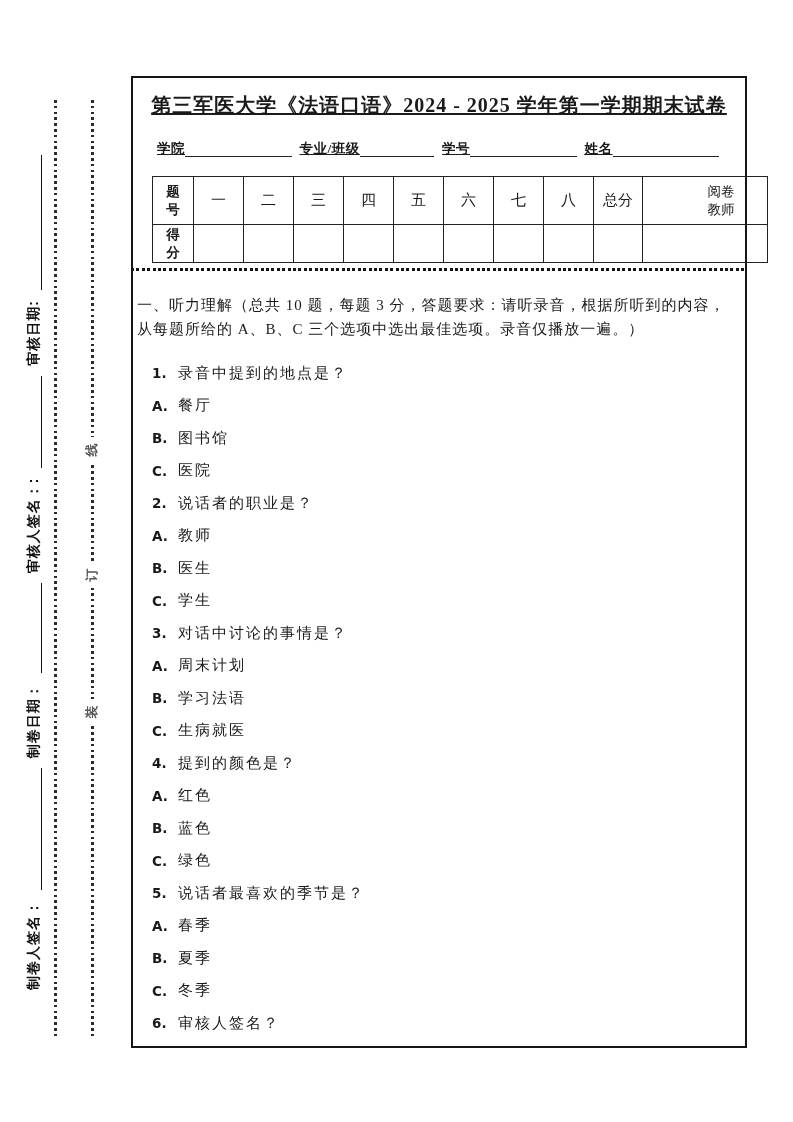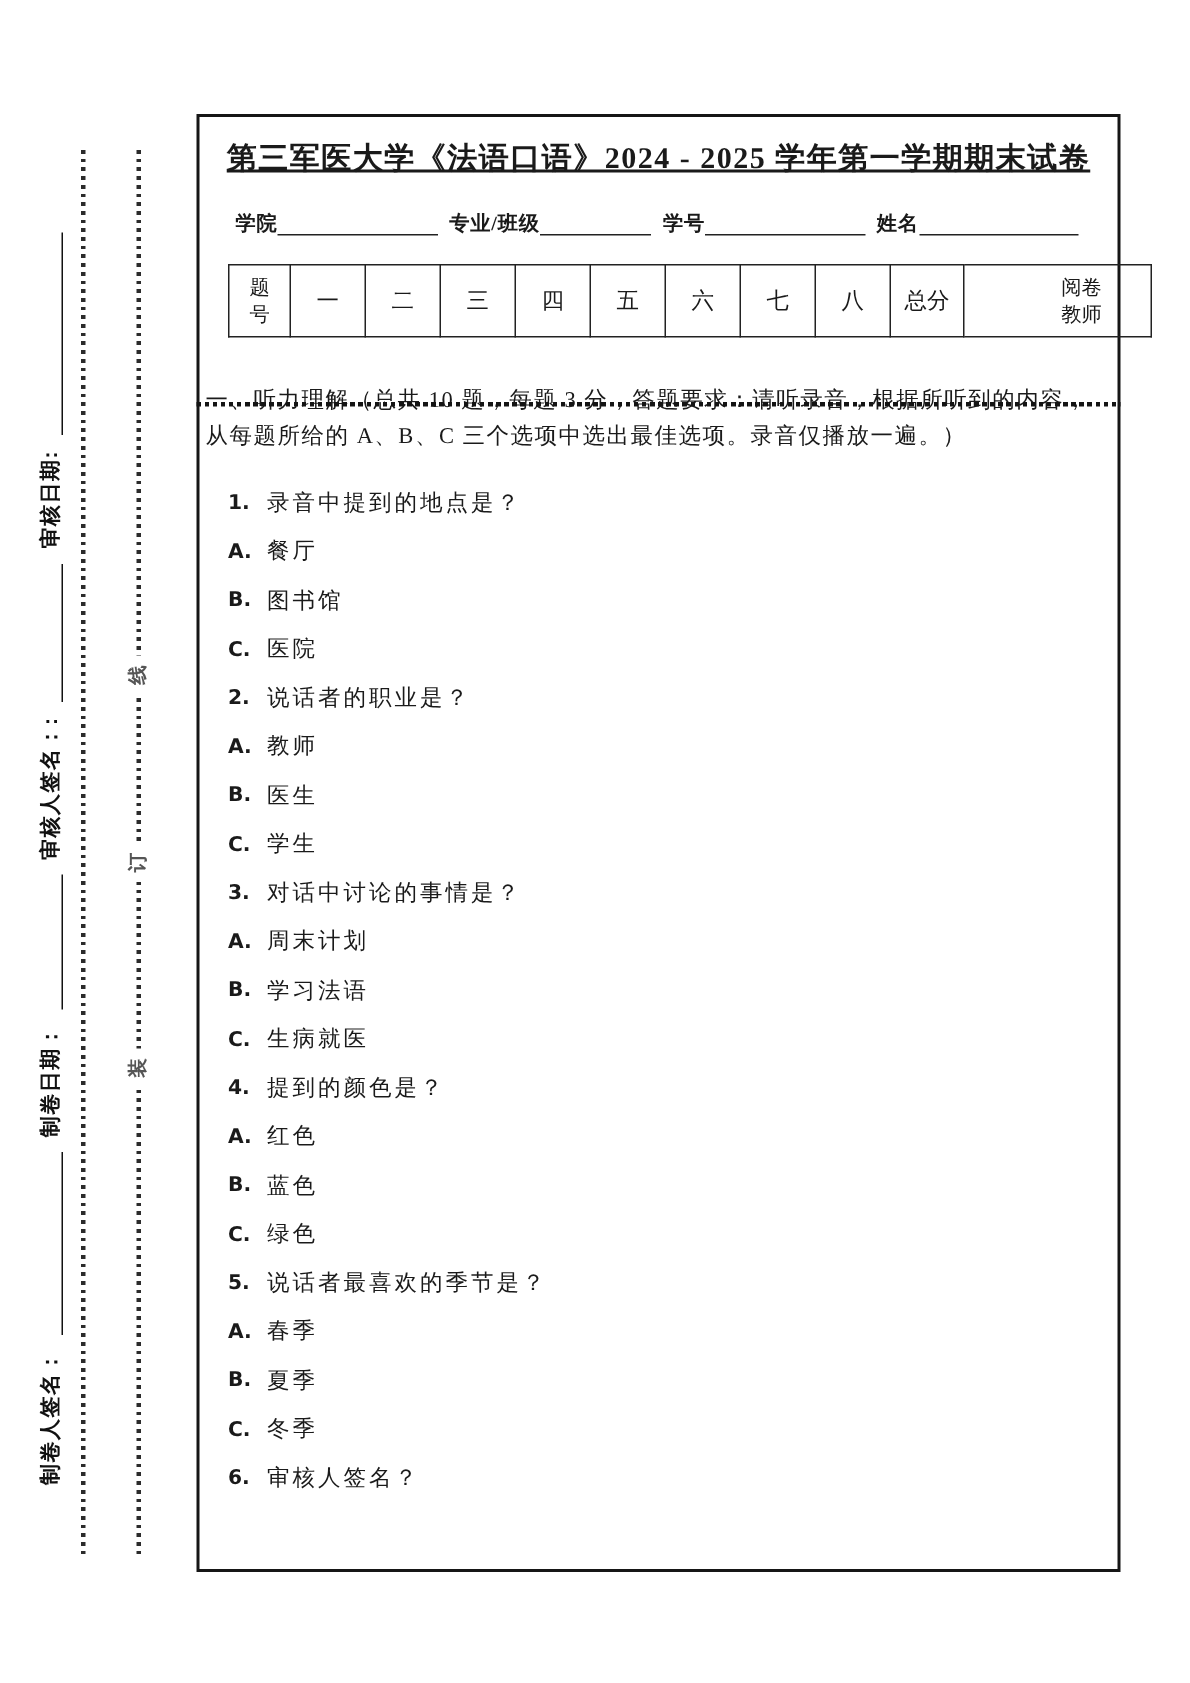--- a/index.html
+++ b/index.html
@@ -26,32 +26,32 @@
                  white-space:nowrap;letter-spacing:1px;}
   .mlabel{flex:0 0 auto;}
   .sigline{flex:0 0 auto;height:0;border-bottom:1.8px solid #111;margin-top:14px;}
 
   
   .exam-box{position:absolute;left:131px;top:76px;width:616px;height:972px;
             border:2px solid #161616;box-sizing:border-box;}
   .title{margin-top:14px;text-align:center;font-size:20px;font-weight:700;letter-spacing:1px;text-decoration:underline;}
 
   .fields{display:flex;align-items:flex-end;margin:21px 26px 0 24px;
-          font-size:13.5px;font-weight:600;gap:8px;letter-spacing:0.5px;}
+          font-size:13.5px;font-weight:600;gap:8px;letter-spacing:0.5px;text-decoration:underline;}
   .field{display:flex;align-items:flex-end;flex:1;}
   .field-label{flex:0 0 auto;padding-bottom:1px;}
   .fieldline{flex:1;border-bottom:1.5px solid #222;height:0;margin-bottom:2px;min-width:55px;}
 
   .score-table{margin:17px 0 0 19px;border-collapse:collapse;table-layout:fixed;width:574px;}
   .score-table td{border:1.6px solid #222;text-align:center;vertical-align:middle;
                   font-size:15px;padding:0;}
   .score-table tr.r1{height:48px;}
   .score-table tr.r2{height:38px;}
   .stack{word-break:break-all;line-height:1.3;margin:0 auto;font-size:13.5px;}
-  .w1{width:1.1em;}
+  .w1{width:1.1em;font-weight:bold;}
   .w2{width:2.2em;}
 
   .dotted-sep{position:absolute;left:-2px;right:-2px;top:190px;height:3.2px;
               background:repeating-linear-gradient(to right,#141414 0 3px,transparent 3px 5.4px);}
 
   .section-head{margin:30px 8px 16px 4px;font-size:15px;line-height:24px;letter-spacing:1px;}
 
   .questions{margin:6px 8px 0 19px;}
   .qline{height:32.5px;display:flex;align-items:center;}
   .qkey{font-family:"DejaVu Sans",sans-serif;font-size:13.5px;font-weight:600;
@@ -137,20 +137,35 @@
             <td style="width: 49px;">
               <div>八</div>
             </td>
             <td style="width: 48px;">
               <div>总分</div>
             </td>
             <td style="width: 92px; padding-left: 32px;">
               <div class="stack w2">阅卷教师</div>
             </td>
           </tr>
+          <tr class="r2">
+            <td>
+              <div class="stack w1">得分</div>
+            </td>
+            <td></td>
+            <td></td>
+            <td></td>
+            <td></td>
+            <td></td>
+            <td></td>
+            <td></td>
+            <td></td>
+            <td></td>
+            <td></td>
+          </tr>
         </tbody>
     </table>
 
     <div class="dotted-sep"></div>
 
     <div class="section-head">一、听力理解（总共 10 题，每题 3 分，答题要求：请听录音，根据所听到的内容，从每题所给的 A、B、C 三个选项中选出最佳选项。录音仅播放一遍。）</div>
 
     <div class="questions" id="question-list">
         <div class="qline">
           <span class="qkey">1.</span>

